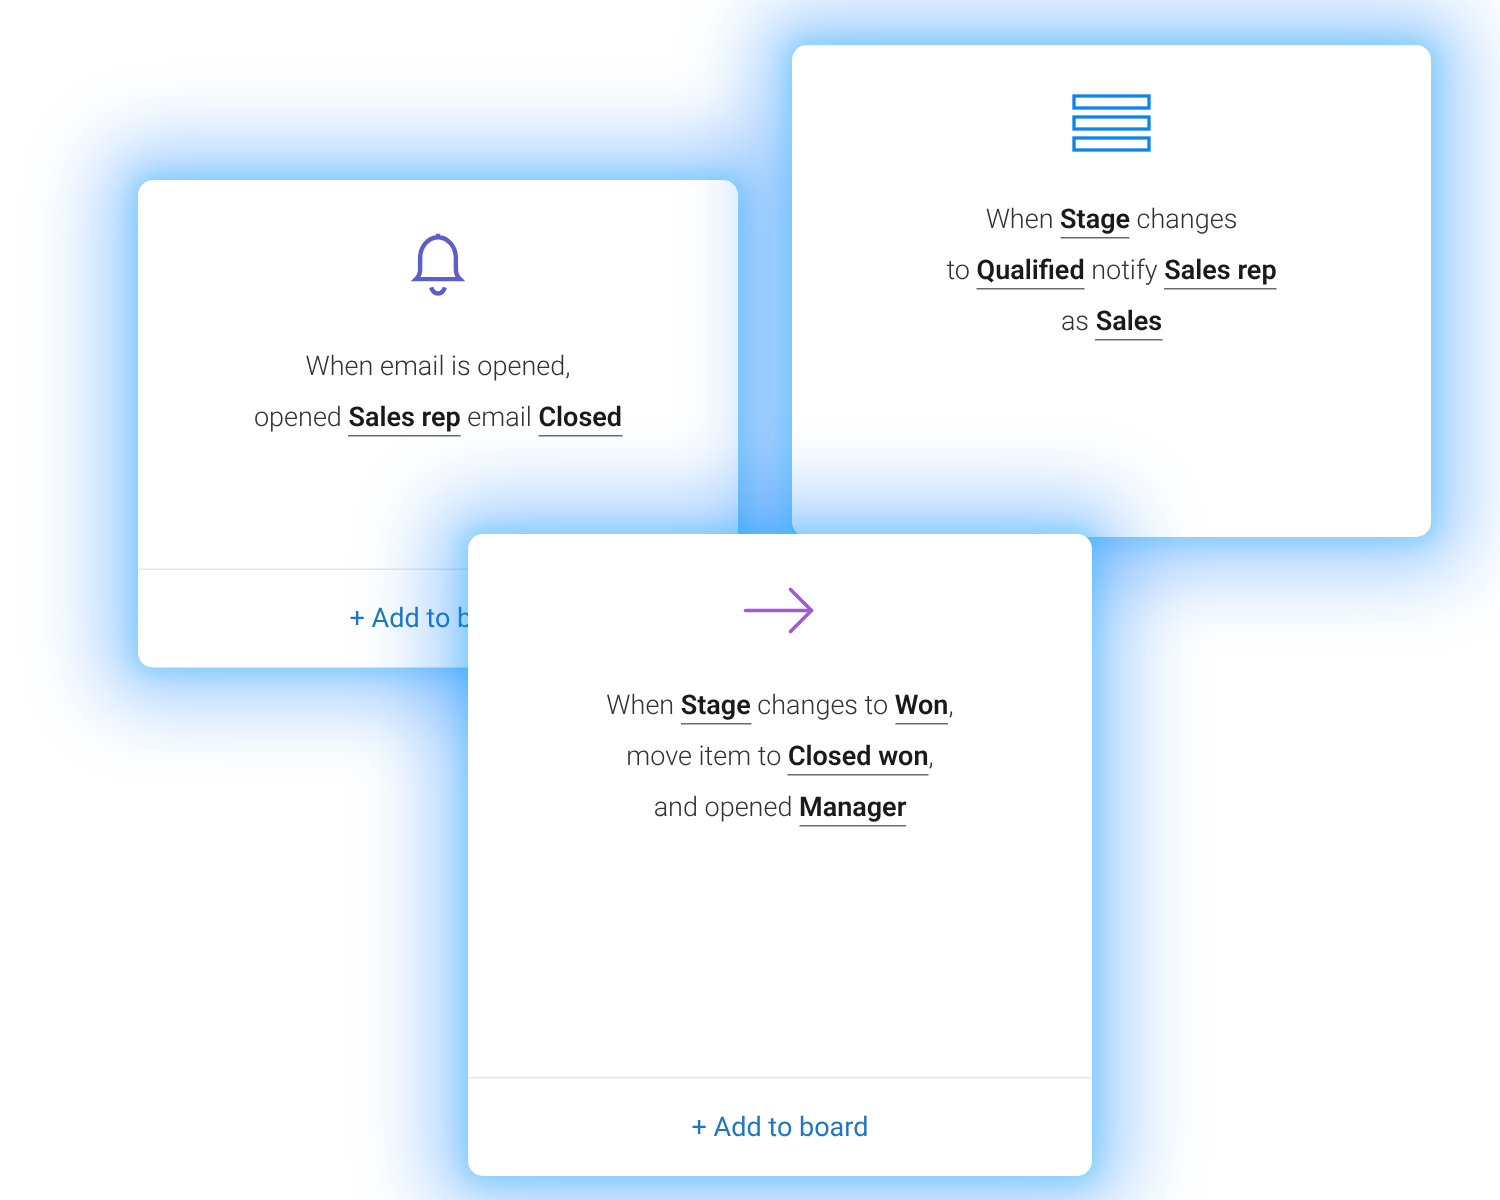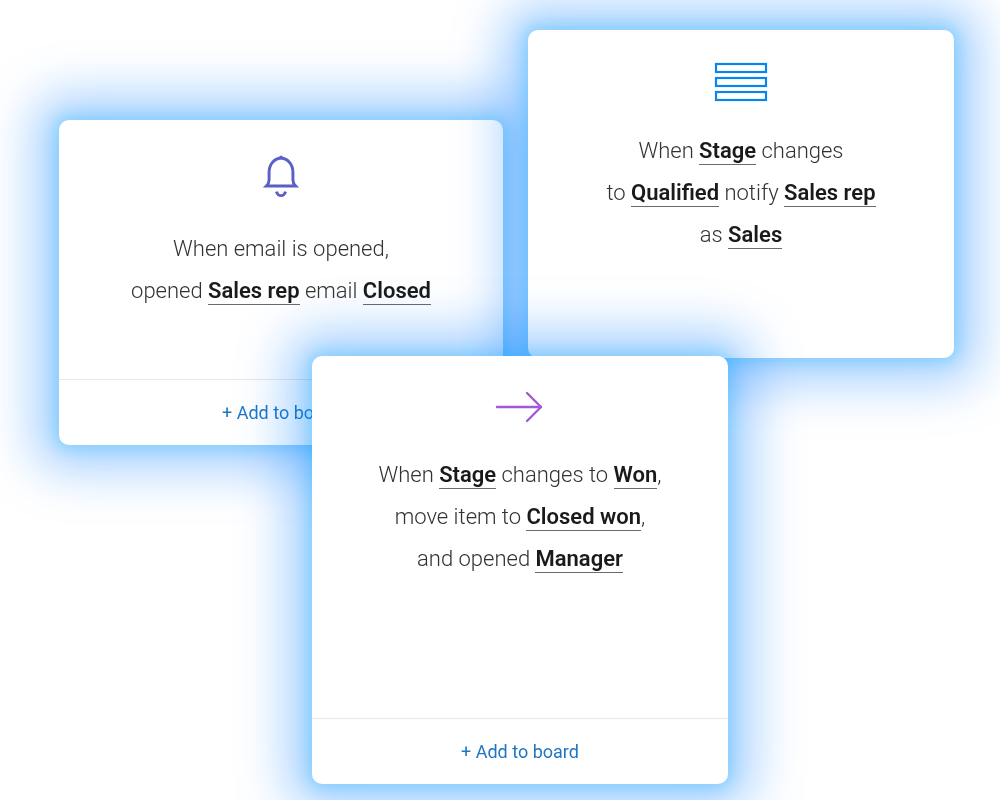--- a/index.html
+++ b/index.html
@@ -42,21 +42,21 @@
     
     .icon-wrap {
       margin-bottom: 28px;
       display: flex;
       align-items: center;
       justify-content: center;
     }
     
     .card-text {
       text-align: center;
-      font-size: 22px;
+      font-size: 18px;
       line-height: 1.9;
       color: #323232;
       font-weight: 300;
     }
     
     .bold-underline {
       font-weight: 600;
       color: #1a1a1a;
       border-bottom: 1px solid #6b6b6b;
       padding-bottom: 1px;
@@ -73,23 +73,23 @@
       font-size: 18px;
       font-weight: 400;
       cursor: pointer;
       background: none;
       border: none;
       font-family: inherit;
     }
     
     
     .card-1 {
-      left: 59px;
+      left: 92px;
       top: 120px;
-      width: 444px;
+      width: 400px;
       height: 325px;
       justify-content: flex-end;
     }
     
     
     .card-2 {
       left: 528px;
       top: 30px;
       width: 426px;
       height: 328px;

